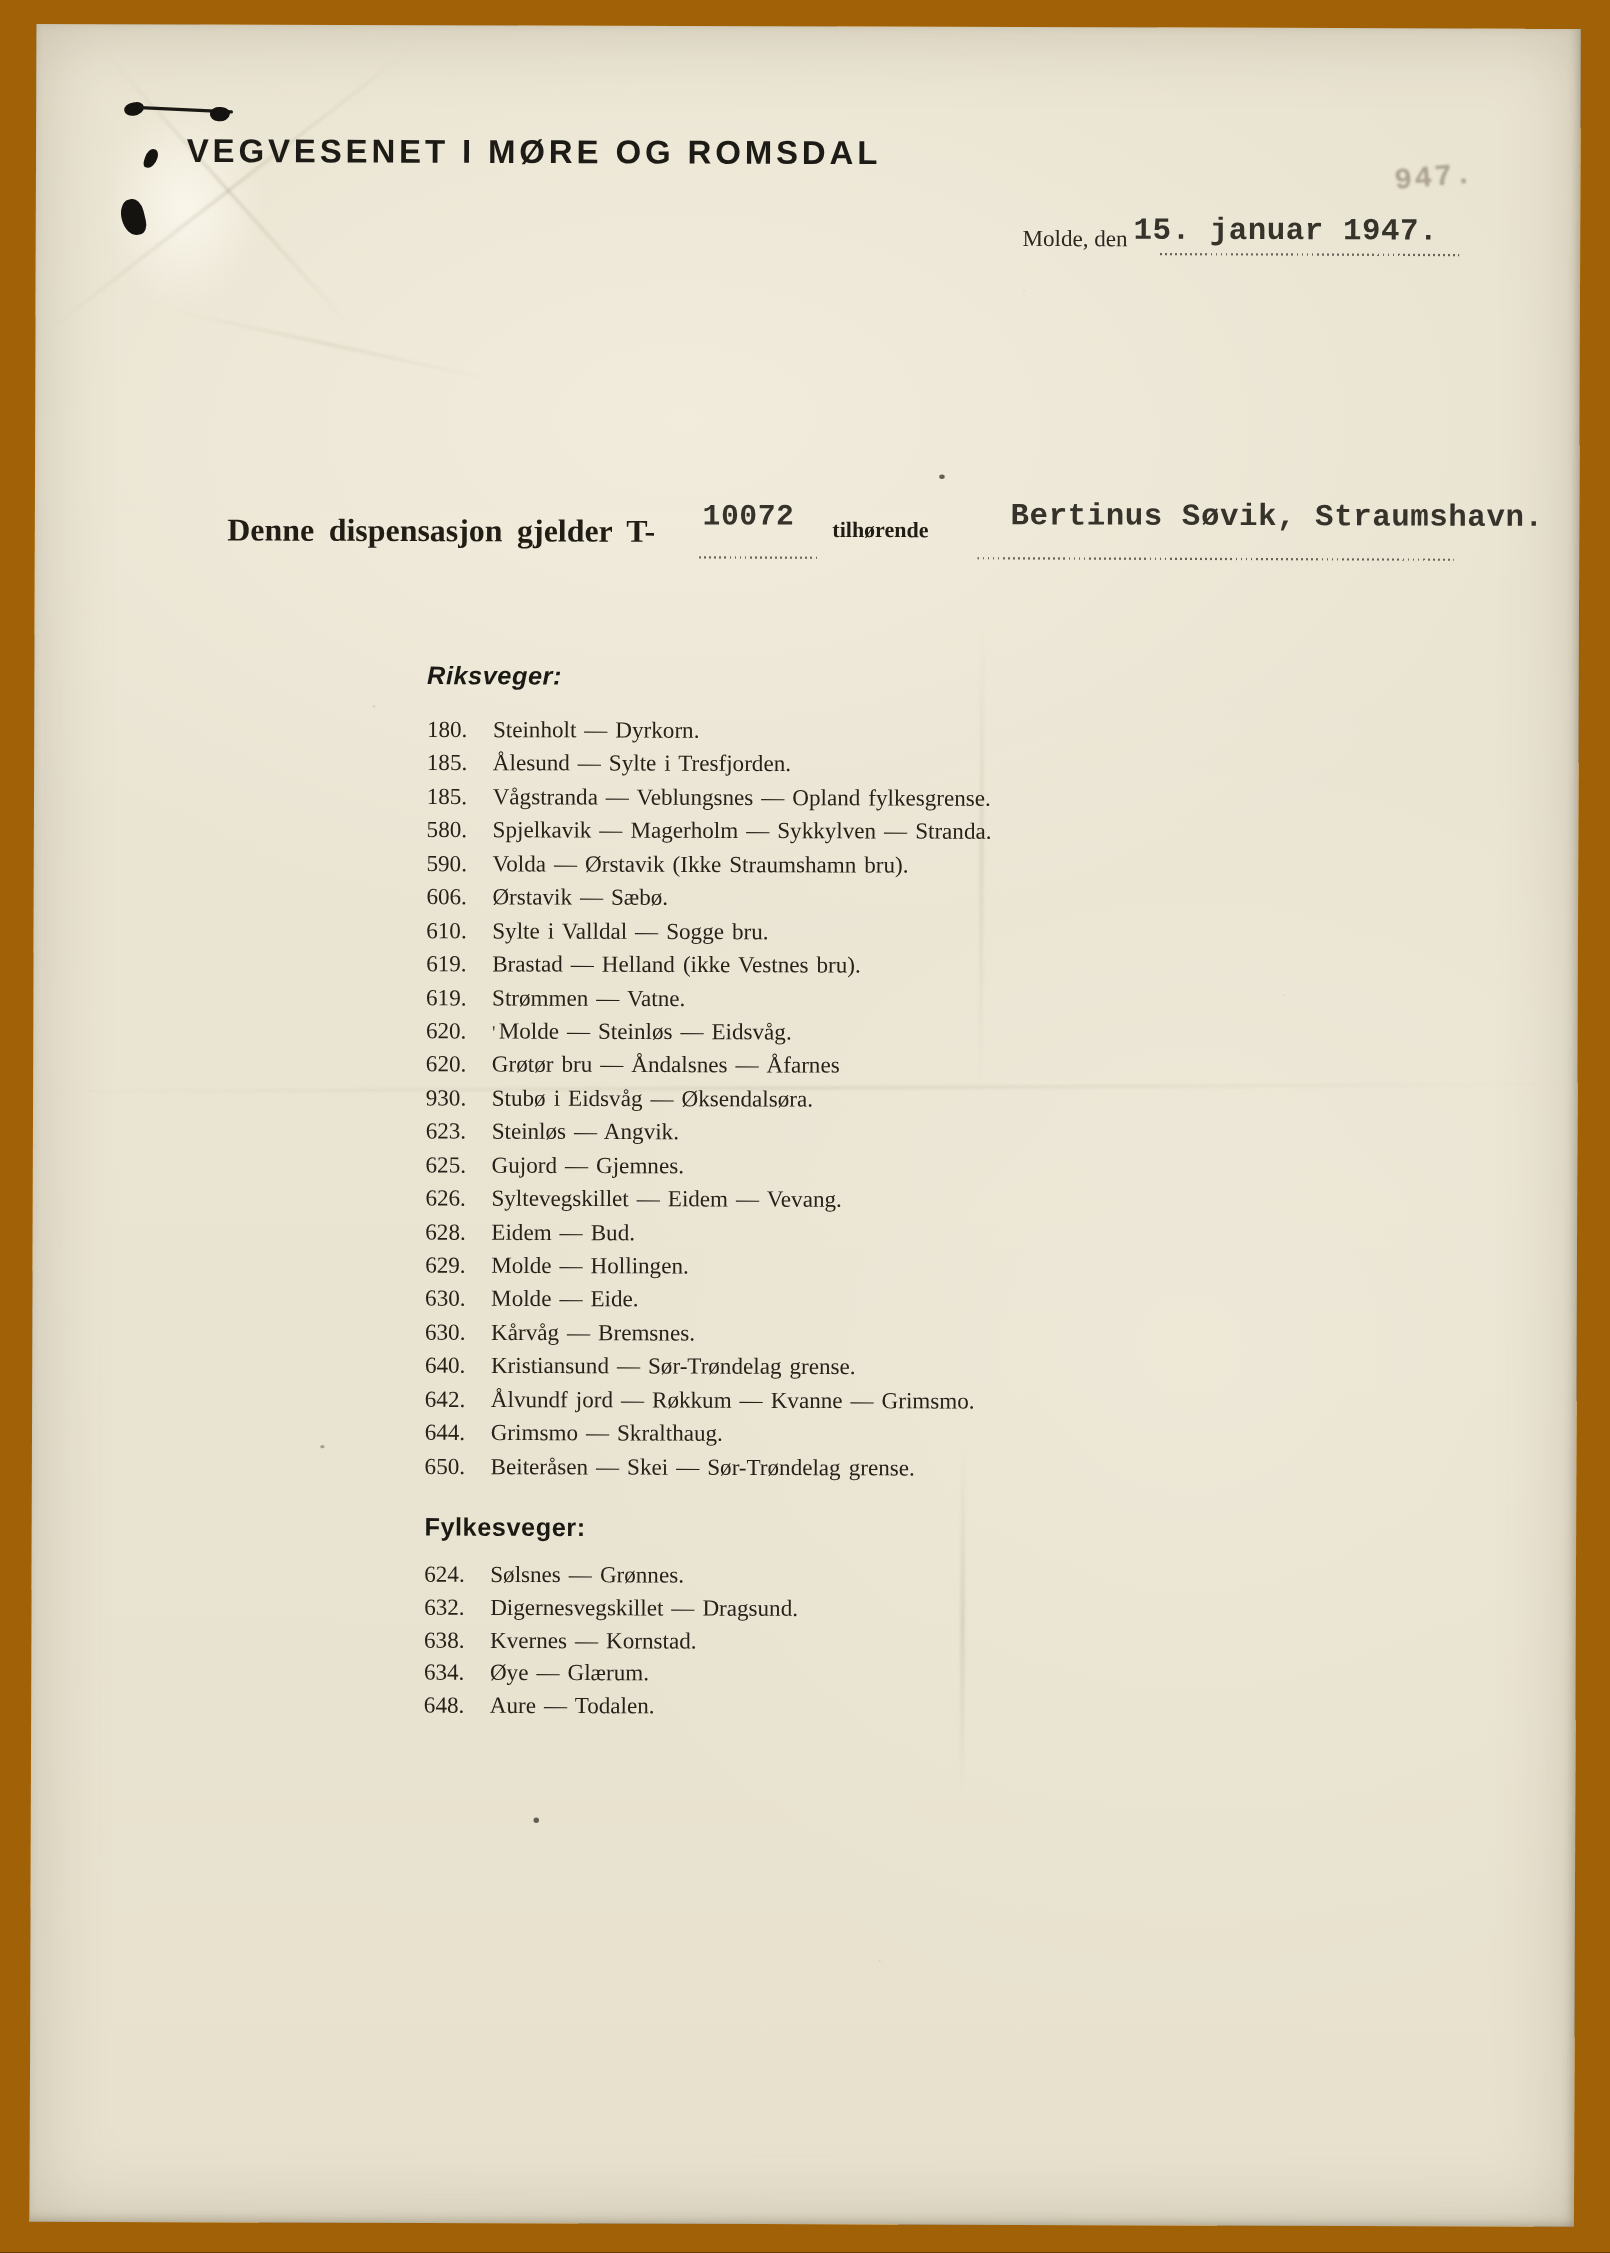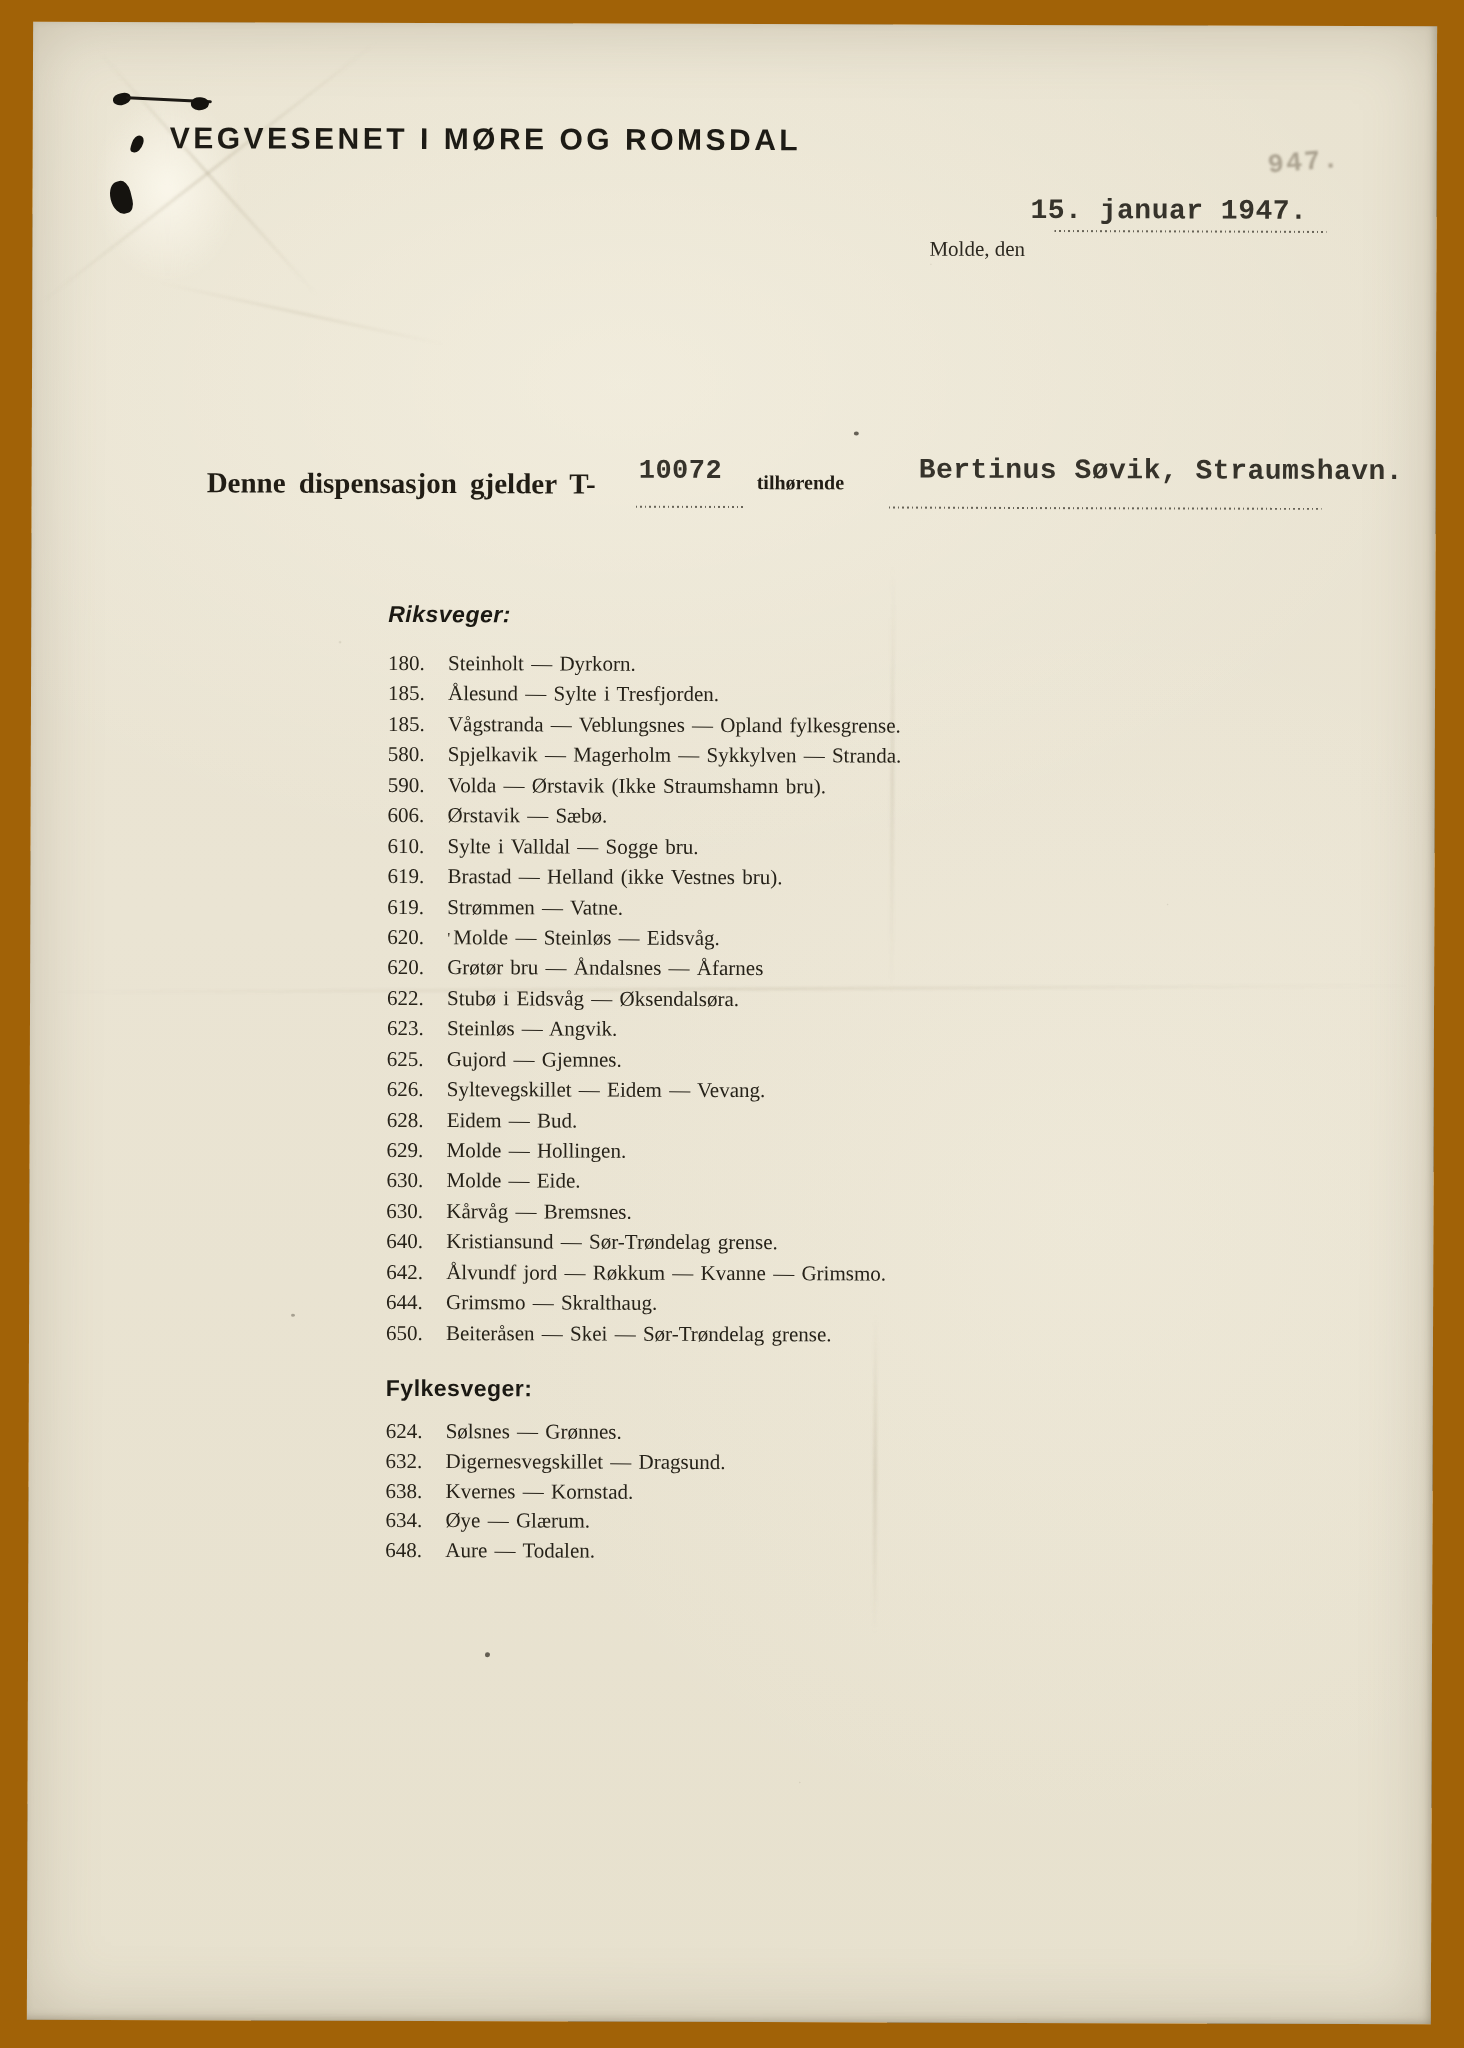--- a/index.html
+++ b/index.html
@@ -166,21 +166,21 @@
     <div class="abs smudge comma"></div>
     <div class="abs smudge blob-c"></div>
     <div class="abs speck s1"></div>
     <div class="abs speck s2"></div>
     <div class="abs speck s3"></div>
 
     <h1 class="abs agency" style="left:137px; top:99px;">VEGVESENET I MØRE OG ROMSDAL</h1>
 
     <div class="abs stamp" style="left:1235px; top:122px;">947.</div>
 
-    <span class="abs serif-print" style="left:897px; top:180px;margin-top:32px;">Molde, den</span>
+    <span class="abs serif-print" style="left:897px; top:180px;">Molde, den</span>
     <span class="abs dotline" style="left:1022px; top:204px; width:272px;"></span>
     <span class="abs typed t-date" style="left:998px; top:170px;">15. januar 1947.</span>
 
     <span class="abs serif-bold" style="left:175px; top:444px;">Denne dispensasjon gjelder T-</span>
     <span class="abs dotline" style="left:604px; top:481px; width:110px;"></span>
     <span class="abs typed t-number" style="left:607px; top:432px;">10072</span>
     <span class="abs serif-bold connector" style="left:725px; top:447px;">tilhørende</span>
     <span class="abs dotline" style="left:857px; top:481px; width:433px;"></span>
     <span class="abs typed t-holder" style="left:887px; top:430px;">Bertinus Søvik, Straumshavn.</span>
 
@@ -225,21 +225,21 @@
         <div class="route-row">
           <span class="route-num">620.</span>
           <span class="route-mark">'</span>
           <span class="route-name">Molde — Steinløs — Eidsvåg.</span>
         </div>
         <div class="route-row">
           <span class="route-num">620.</span>
           <span class="route-name">Grøtør bru — Åndalsnes — Åfarnes</span>
         </div>
         <div class="route-row">
-          <span class="route-num">622.</span>
+          <span class="route-num">930.</span>
           <span class="route-name">Stubø i Eidsvåg — Øksendalsøra.</span>
         </div>
         <div class="route-row">
           <span class="route-num">623.</span>
           <span class="route-name">Steinløs — Angvik.</span>
         </div>
         <div class="route-row">
           <span class="route-num">625.</span>
           <span class="route-name">Gujord — Gjemnes.</span>
         </div>

